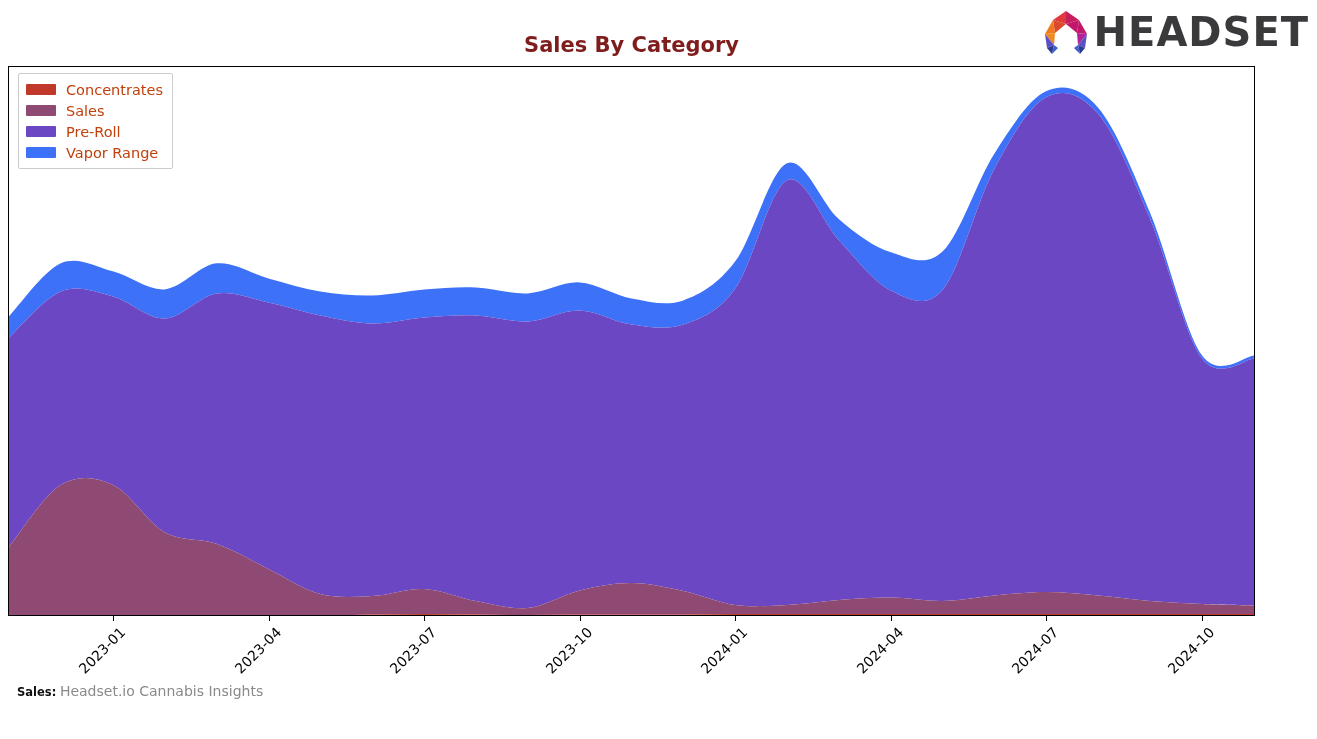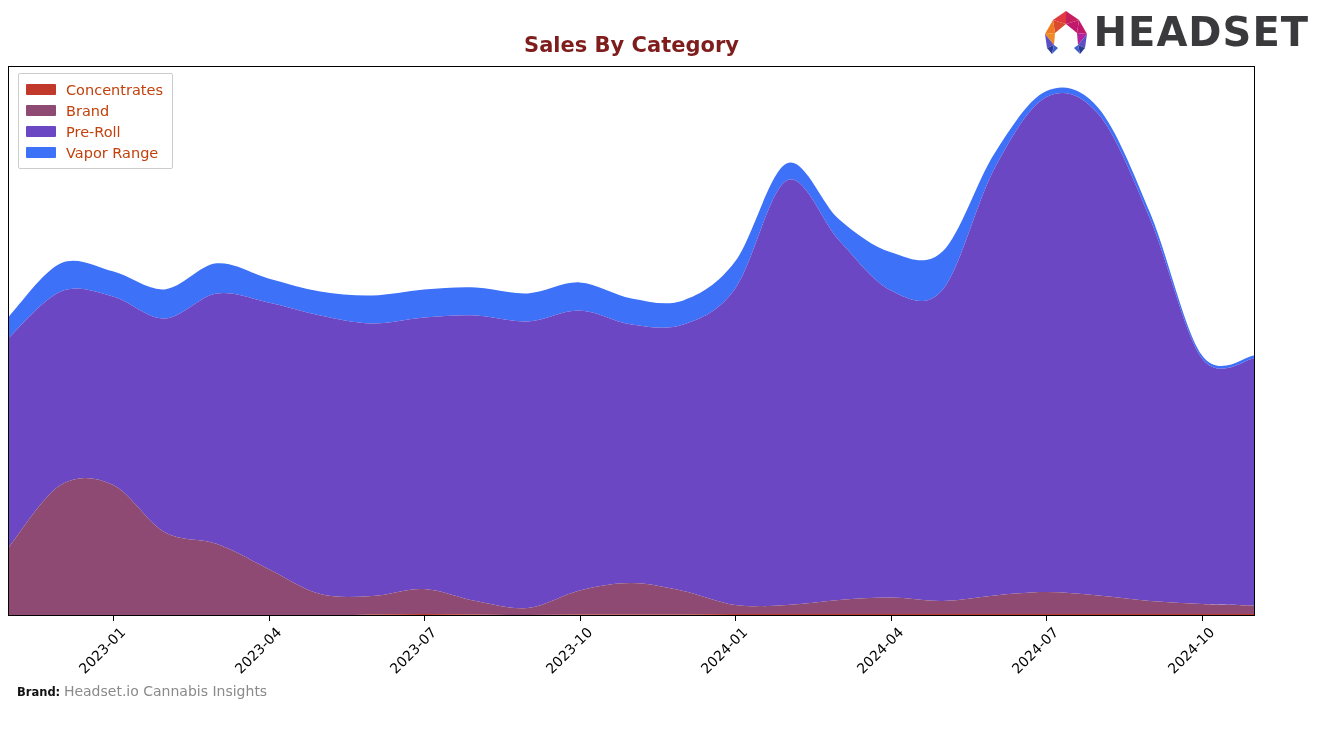--- a/index.html
+++ b/index.html
@@ -183,21 +183,21 @@
       <path d="M 0.00 549.00 C 8.64 549.00, 34.56 549.00, 51.83 549.00 C 69.11 549.00, 86.39 549.00, 103.67 549.00 C 120.94 549.00, 138.22 549.00, 155.50 549.00 C 172.78 549.00, 190.06 549.00, 207.33 549.00 C 224.61 549.00, 241.89 549.17, 259.17 549.00 C 276.44 548.83, 293.72 548.42, 311.00 548.00 C 328.28 547.58, 345.56 546.83, 362.83 546.50 C 380.11 546.17, 397.39 546.00, 414.67 546.00 C 431.94 546.00, 449.22 546.33, 466.50 546.50 C 483.78 546.67, 501.06 547.00, 518.33 547.00 C 535.61 547.00, 552.89 546.58, 570.17 546.50 C 587.44 546.42, 604.72 546.50, 622.00 546.50 C 639.28 546.50, 656.56 546.58, 673.83 546.50 C 691.11 546.42, 708.39 546.08, 725.67 546.00 C 742.94 545.92, 760.22 546.00, 777.50 546.00 C 794.78 546.00, 812.06 546.00, 829.33 546.00 C 846.61 546.00, 863.89 546.00, 881.17 546.00 C 898.44 546.00, 915.72 546.00, 933.00 546.00 C 950.28 546.00, 967.56 546.00, 984.83 546.00 C 1002.11 546.00, 1019.39 546.00, 1036.67 546.00 C 1053.94 546.00, 1071.22 546.00, 1088.50 546.00 C 1105.78 546.00, 1123.06 546.00, 1140.33 546.00 C 1157.61 546.00, 1174.89 546.00, 1192.17 546.00 C 1209.44 546.00, 1235.36 546.00, 1244.00 546.00 L 1244.00 549.00 C 1235.36 549.00, 1209.44 549.00, 1192.17 549.00 C 1174.89 549.00, 1157.61 549.00, 1140.33 549.00 C 1123.06 549.00, 1105.78 549.00, 1088.50 549.00 C 1071.22 549.00, 1053.94 549.00, 1036.67 549.00 C 1019.39 549.00, 1002.11 549.00, 984.83 549.00 C 967.56 549.00, 950.28 549.00, 933.00 549.00 C 915.72 549.00, 898.44 549.00, 881.17 549.00 C 863.89 549.00, 846.61 549.00, 829.33 549.00 C 812.06 549.00, 794.78 549.00, 777.50 549.00 C 760.22 549.00, 742.94 549.00, 725.67 549.00 C 708.39 549.00, 691.11 549.00, 673.83 549.00 C 656.56 549.00, 639.28 549.00, 622.00 549.00 C 604.72 549.00, 587.44 549.00, 570.17 549.00 C 552.89 549.00, 535.61 549.00, 518.33 549.00 C 501.06 549.00, 483.78 549.00, 466.50 549.00 C 449.22 549.00, 431.94 549.00, 414.67 549.00 C 397.39 549.00, 380.11 549.00, 362.83 549.00 C 345.56 549.00, 328.28 549.00, 311.00 549.00 C 293.72 549.00, 276.44 549.00, 259.17 549.00 C 241.89 549.00, 224.61 549.00, 207.33 549.00 C 190.06 549.00, 172.78 549.00, 155.50 549.00 C 138.22 549.00, 120.94 549.00, 103.67 549.00 C 86.39 549.00, 69.11 549.00, 51.83 549.00 C 34.56 549.00, 8.64 549.00, 0.00 549.00 Z" fill="#c0392b"></path>
     </svg>
 
   <div id="legend">
       <div class="legend-row">
         <span class="legend-swatch" style="background: rgb(192, 57, 43);"></span>
         <span class="legend-label">Concentrates</span>
       </div>
       <div class="legend-row">
         <span class="legend-swatch" style="background: rgb(142, 74, 114);"></span>
-        <span class="legend-label">Brand</span>
+        <span class="legend-label">Sales</span>
       </div>
       <div class="legend-row">
         <span class="legend-swatch" style="background: rgb(107, 71, 196);"></span>
         <span class="legend-label">Pre-Roll</span>
       </div>
       <div class="legend-row">
         <span class="legend-swatch" style="background: rgb(61, 113, 247);"></span>
         <span class="legend-label">Vapor Range</span>
       </div>
     </div>
@@ -217,16 +217,16 @@
     <div class="x-tick-mark" style="left: 882.7px;"></div>
     <div class="x-tick-label" style="left: 824.667px; width: 62px;">2024-04</div>
     <div class="x-tick-mark" style="left: 1038.2px;"></div>
     <div class="x-tick-label" style="left: 980.167px; width: 62px;">2024-07</div>
     <div class="x-tick-mark" style="left: 1193.7px;"></div>
     <div class="x-tick-label" style="left: 1135.67px; width: 62px;">2024-10</div>
   </div>
 
 <div id="footer-meta">
   <div class="meta-line">
-    <span class="meta-key">Brand:</span>
+    <span class="meta-key">Sales:</span>
     <span class="meta-val val-xl">Headset.io Cannabis Insights</span>
   </div>
 </div>
 
 </body></html>

